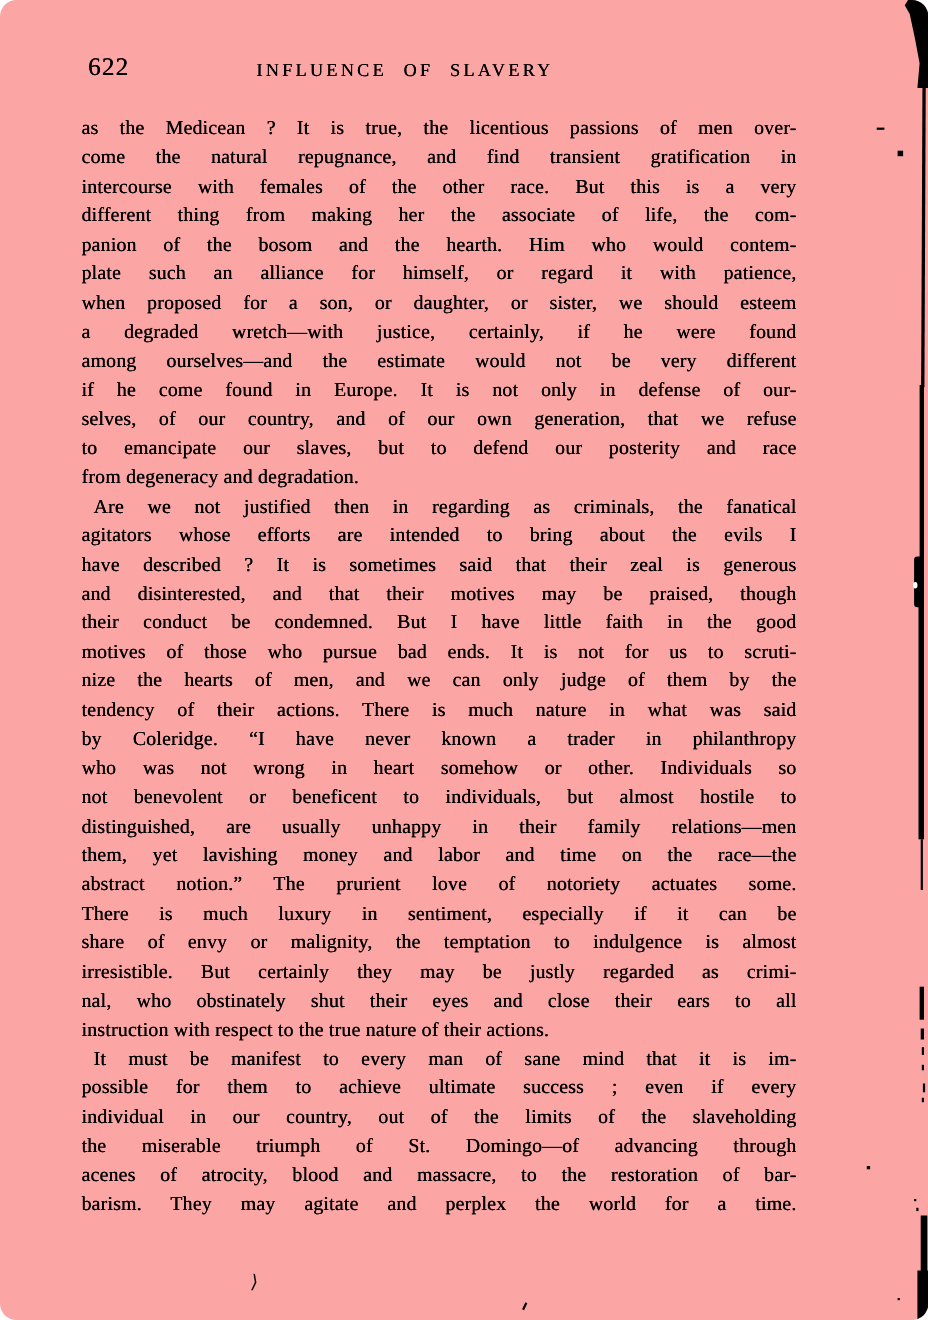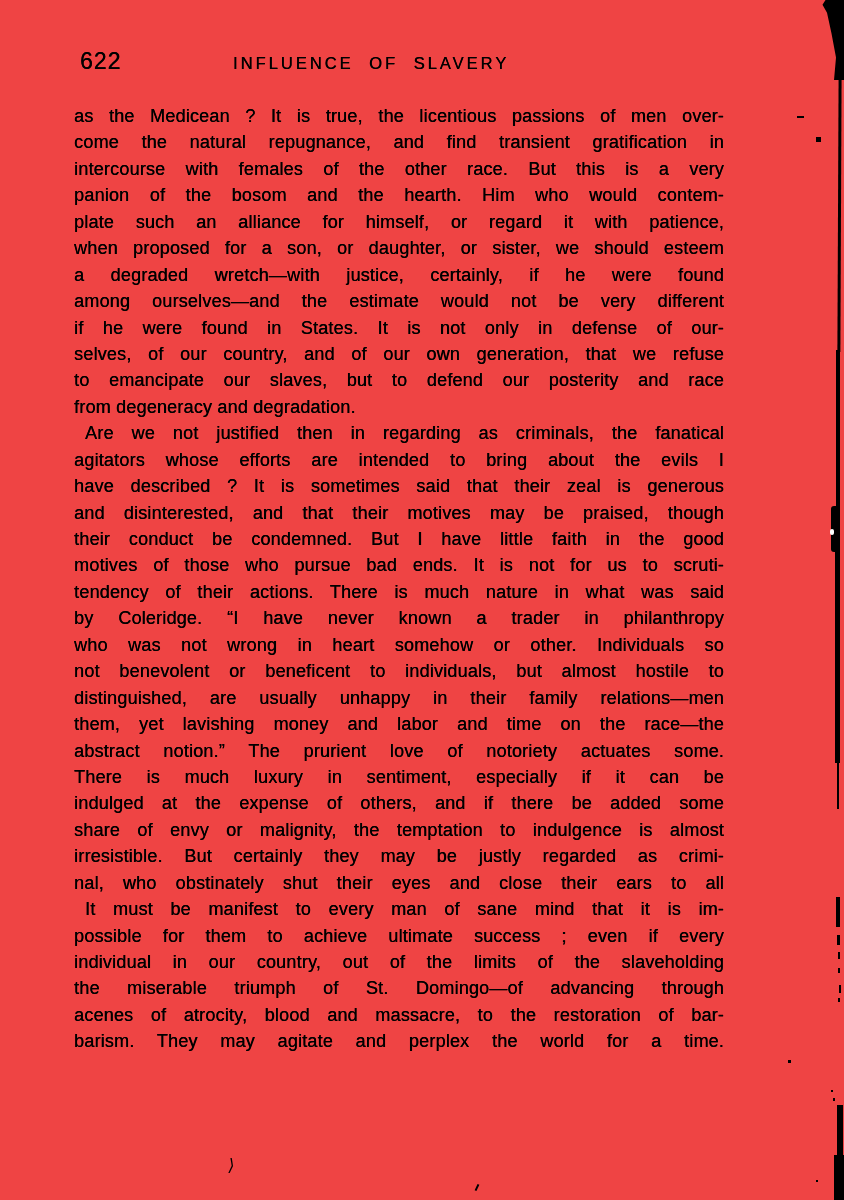--- a/index.html
+++ b/index.html
@@ -1,23 +1,24 @@
 <!DOCTYPE html>
 <html><head>
 <meta charset="utf-8">
 <style>
   html, body { margin: 0; padding: 0; background: #ffffff; }
   .page {
     position: relative;
     width: 844px;
     height: 1200px;
-    background: #ef4444;
+    background: #fca5a5;
     overflow: hidden;
-    font-family: Liberation Sans, sans-serif;
+    font-family: Liberation Serif, serif;
     color: #000000;
+    border-radius: 15px;
   }
   .page-number {
     position: absolute;
     left: 80px;
     top: 48px;
     font-size: 23px;
     letter-spacing: 1px;
     text-shadow: 0.3px 0 0 #000;
   }
   .running-head {
@@ -92,47 +93,49 @@
 <div class="page">
 
   <div class="page-number">622</div>
 
   <div class="running-head">INFLUENCE OF SLAVERY</div>
 
   <div class="page-body">
       <div class="line">as the Medicean ?  It is true, the licentious passions of men over-</div>
       <div class="line">come the natural repugnance, and find transient gratification in</div>
       <div class="line">intercourse with females of the other race.  But this is a very</div>
+      <div class="line">different thing from making her the associate of life, the com-</div>
       <div class="line">panion of the bosom and the hearth.  Him who would contem-</div>
       <div class="line">plate such an alliance for himself, or regard it with patience,</div>
       <div class="line">when proposed for a son, or daughter, or sister, we should esteem</div>
       <div class="line">a degraded wretch—with justice, certainly, if he were found</div>
       <div class="line">among ourselves—and the estimate would not be very different</div>
-      <div class="line">if he were found in States.  It is not only in defense of our-</div>
+      <div class="line">if he come found in Europe.  It is not only in defense of our-</div>
       <div class="line">selves, of our country, and of our own generation, that we refuse</div>
       <div class="line">to emancipate our slaves, but to defend our posterity and race</div>
       <div class="line noju">from degeneracy and degradation.</div>
       <div class="line ind">Are we not justified then in regarding as criminals, the fanatical</div>
       <div class="line">agitators whose efforts are intended to bring about the evils I</div>
       <div class="line">have described ?  It is sometimes said that their zeal is generous</div>
       <div class="line">and disinterested, and that their motives may be praised, though</div>
       <div class="line">their conduct be condemned.  But I have little faith in the good</div>
       <div class="line">motives of those who pursue bad ends.  It is not for us to scruti-</div>
+      <div class="line">nize the hearts of men, and we can only judge of them by the</div>
       <div class="line">tendency of their actions.  There is much nature in what was said</div>
       <div class="line">by Coleridge.  “I have never known a trader in philanthropy</div>
       <div class="line">who was not wrong in heart somehow or other.  Individuals so</div>
       <div class="line">not benevolent or beneficent to individuals, but almost hostile to</div>
       <div class="line">distinguished, are usually unhappy in their family relations—men</div>
       <div class="line">them, yet lavishing money and labor and time on the race—the</div>
       <div class="line">abstract notion.”  The prurient love of notoriety actuates some.</div>
       <div class="line">There is much luxury in sentiment, especially if it can be</div>
-      <div class="line">indulged at the expense of others, and if there be added some</div>
       <div class="line">share of envy or malignity, the temptation to indulgence is almost</div>
       <div class="line">irresistible.  But certainly they may be justly regarded as crimi-</div>
       <div class="line">nal, who obstinately shut their eyes and close their ears to all</div>
+      <div class="line noju">instruction with respect to the true nature of their actions.</div>
       <div class="line ind">It must be manifest to every man of sane mind that it is im-</div>
       <div class="line">possible for them to achieve ultimate success ;  even if every</div>
       <div class="line">individual in our country, out of the limits of the slaveholding</div>
       <div class="line">the miserable triumph of St. Domingo—of advancing through</div>
       <div class="line">acenes of atrocity, blood and massacre, to the restoration of bar-</div>
       <div class="line">barism.  They may agitate and perplex the world for a time.</div>
     </div>
 
   <div class="art art-corner-blob"></div>
   <div class="art art-seg-a"></div>

